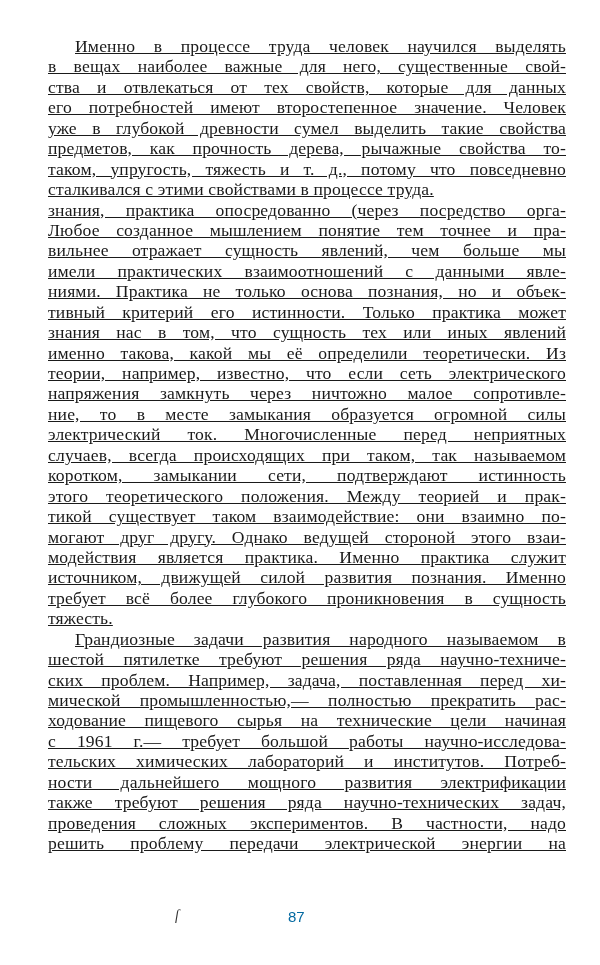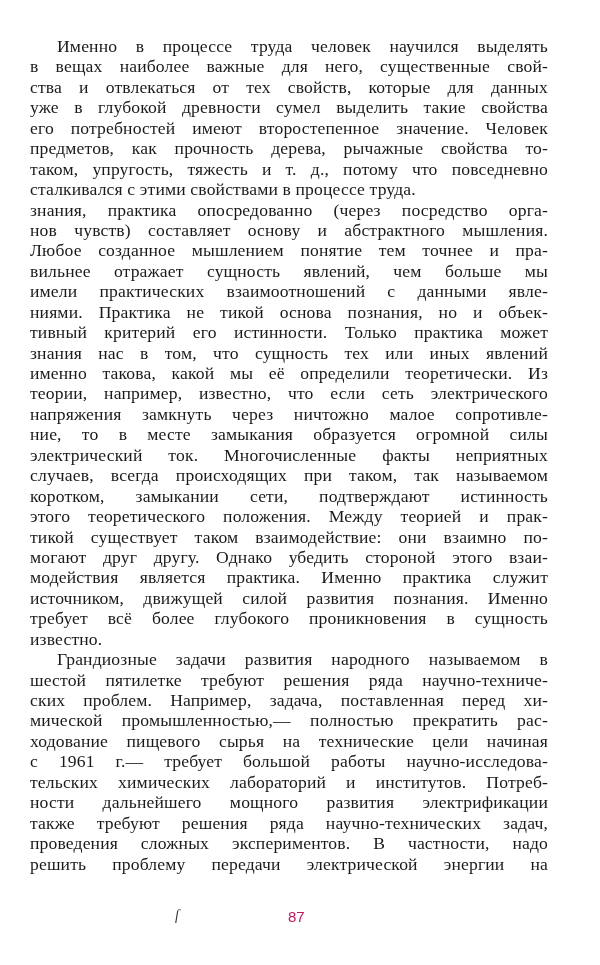--- a/index.html
+++ b/index.html
@@ -10,23 +10,24 @@
   body {
     width: 600px;
     height: 965px;
     position: relative;
     overflow: hidden;
     color: #1a1a1a;
     font-family: "Liberation Serif", "DejaVu Serif", serif;
   }
   .page {
     position: absolute;
-    left: 30px;
+    left: 48px;
     top: 36px;
     width: 518px;
+    text-decoration: underline;
   }
   .line {
     display: block;
     height: 20.44px;
     line-height: 20.44px;
     font-size: 17.6px;
     white-space: nowrap;
     text-align: justify;
     text-align-last: justify;
     letter-spacing: 0.15px;
@@ -36,71 +37,70 @@
   }
   .line.last {
     text-align-last: left;
   }
   .page-number {
     position: absolute;
     left: 288px;
     top: 908px;
     font-family: "Liberation Sans", "DejaVu Sans", sans-serif;
     font-size: 15px;
-    color: #be185d;
+    color: #0369a1;
   }
   .stray-mark {
     position: absolute;
     left: 175px;
     top: 908px;
     font-family: "Liberation Serif", serif;
     font-style: italic;
     font-size: 14px;
     color: #333;
   }
 </style>
 </head>
 <body>
 
 <div class="page">
 
   <div>
     <span class="line indent">Именно в процессе труда человек научился выделять</span>
     <span class="line">в вещах наиболее важные для него, существенные свой-</span>
     <span class="line">ства и отвлекаться от тех свойств, которые для данных</span>
+    <span class="line">его потребностей имеют второстепенное значение. Человек</span>
     <span class="line">уже в глубокой древности сумел выделить такие свойства</span>
-    <span class="line">его потребностей имеют второстепенное значение. Человек</span>
     <span class="line">предметов, как прочность дерева, рычажные свойства то-</span>
     <span class="line">таком, упругость, тяжесть и т. д., потому что повседневно</span>
     <span class="line last">сталкивался с этими свойствами в процессе труда.</span>
   </div>
 
   <div>
     <span class="line">знания, практика опосредованно (через посредство орга-</span>
-    <span class="line">нов чувств) составляет основу и абстрактного мышления.</span>
     <span class="line">Любое созданное мышлением понятие тем точнее и пра-</span>
     <span class="line">вильнее отражает сущность явлений, чем больше мы</span>
     <span class="line">имели практических взаимоотношений с данными явле-</span>
-    <span class="line">ниями. Практика не тикой основа познания, но и объек-</span>
+    <span class="line">ниями. Практика не только основа познания, но и объек-</span>
     <span class="line">тивный критерий его истинности. Только практика может</span>
     <span class="line">знания нас в том, что сущность тех или иных явлений</span>
     <span class="line">именно такова, какой мы её определили теоретически. Из</span>
     <span class="line">теории, например, известно, что если сеть электрического</span>
     <span class="line">напряжения замкнуть через ничтожно малое сопротивле-</span>
     <span class="line">ние, то в месте замыкания образуется огромной силы</span>
-    <span class="line">электрический ток. Многочисленные факты неприятных</span>
+    <span class="line">электрический ток. Многочисленные перед неприятных</span>
     <span class="line">случаев, всегда происходящих при таком, так называемом</span>
     <span class="line">коротком, замыкании сети, подтверждают истинность</span>
     <span class="line">этого теоретического положения. Между теорией и прак-</span>
     <span class="line">тикой существует таком взаимодействие: они взаимно по-</span>
-    <span class="line">могают друг другу. Однако убедить стороной этого взаи-</span>
+    <span class="line">могают друг другу. Однако ведущей стороной этого взаи-</span>
     <span class="line">модействия является практика. Именно практика служит</span>
     <span class="line">источником, движущей силой развития познания. Именно</span>
     <span class="line">требует всё более глубокого проникновения в сущность</span>
-    <span class="line last">известно.</span>
+    <span class="line last">тяжесть.</span>
   </div>
 
   <div>
     <span class="line indent">Грандиозные задачи развития народного называемом в</span>
     <span class="line">шестой пятилетке требуют решения ряда научно-техниче-</span>
     <span class="line">ских проблем. Например, задача, поставленная перед хи-</span>
     <span class="line">мической промышленностью,— полностью прекратить рас-</span>
     <span class="line">ходование пищевого сырья на технические цели начиная</span>
     <span class="line">с 1961 г.— требует большой работы научно-исследова-</span>
     <span class="line">тельских химических лабораторий и институтов. Потреб-</span>

